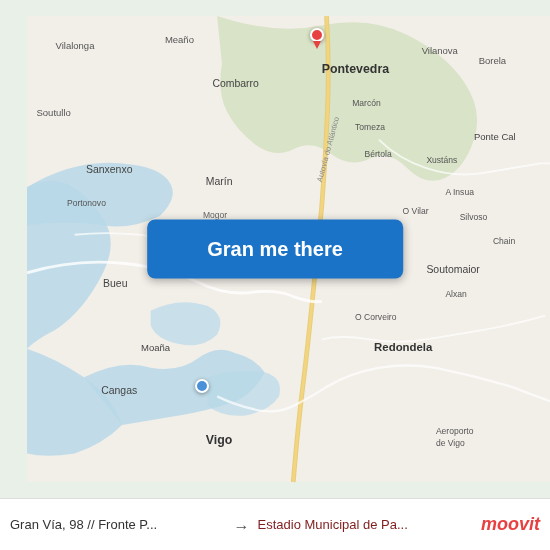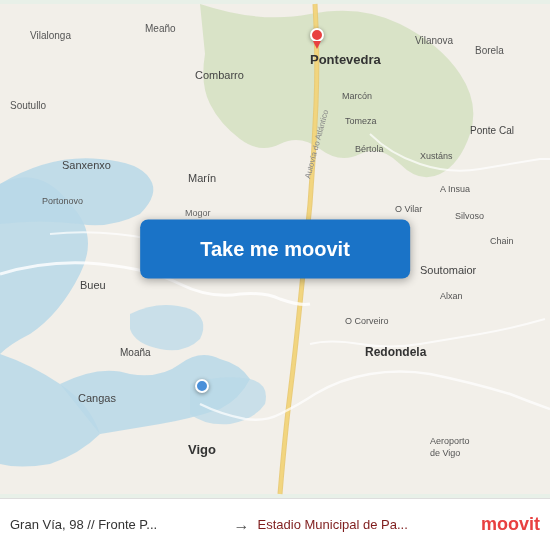--- a/index.html
+++ b/index.html
@@ -17,20 +17,21 @@
       height: 550px;
       display: flex;
       flex-direction: column;
     }
 
     #map-container {
       position: relative;
       flex: 1;
       overflow: hidden;
       background: #e8f0e8;
+      padding-left: 27px;
     }
 
     
     #map-svg {
       width: 100%;
       height: 100%;
     }
 
     
     #take-me-there-btn {
@@ -97,20 +98,21 @@
       padding: 1px 3px;
       border-radius: 2px;
       z-index: 5;
     }
 
     
     #moovit-logo {
       flex-shrink: 0;
       display: flex;
       align-items: flex-end;
+      font-style: italic;
     }
 
     #moovit-logo-text {
       font-size: 18px;
       font-weight: bold;
       color: #e84040;
     }
 
     
     .map-pin-dest {
@@ -264,21 +266,21 @@
     </div>
 
     
     <div class="map-pin-origin">
       <div class="pin-circle-origin"></div>
     </div>
 
     
 
     
-    <button id="take-me-there-btn">Take me moovit</button>
+    <button id="take-me-there-btn">Gran me there</button>
 
   </div>
 
   <div id="bottom-bar">
     <span id="origin-text">Gran Vía, 98 // Fronte P...</span>
     <span id="arrow-icon">→</span>
     <span id="destination-text">Estadio Municipal de Pa...</span>
     <div id="moovit-logo">
       <span id="moovit-logo-text">moovit</span>
     </div>

